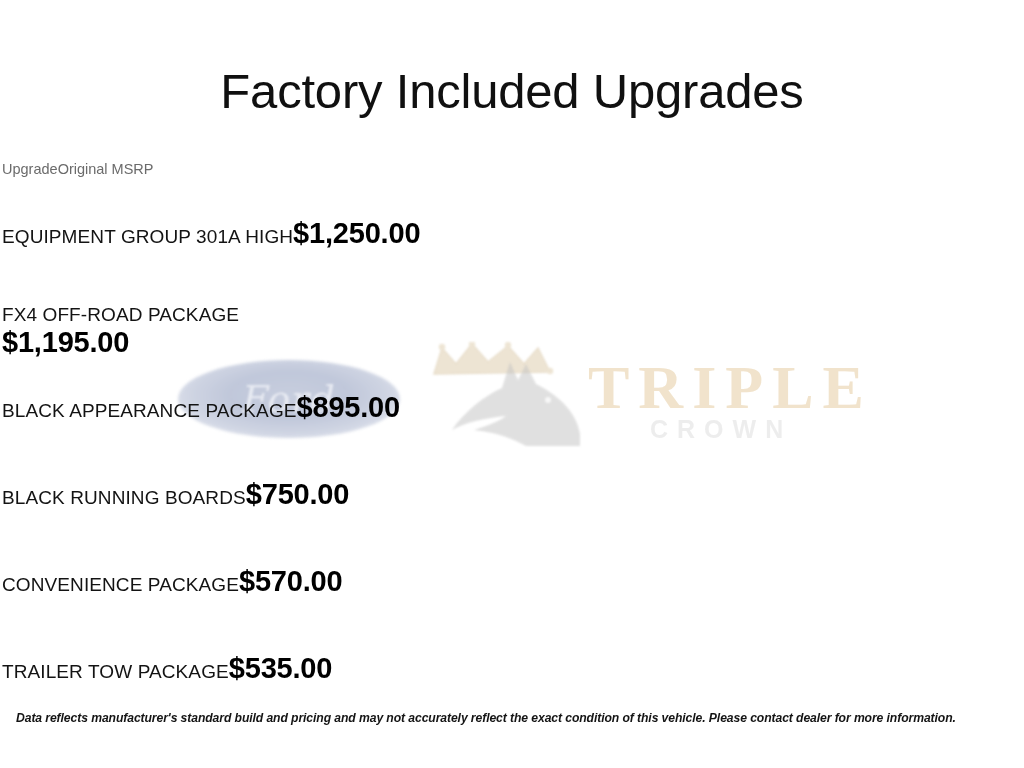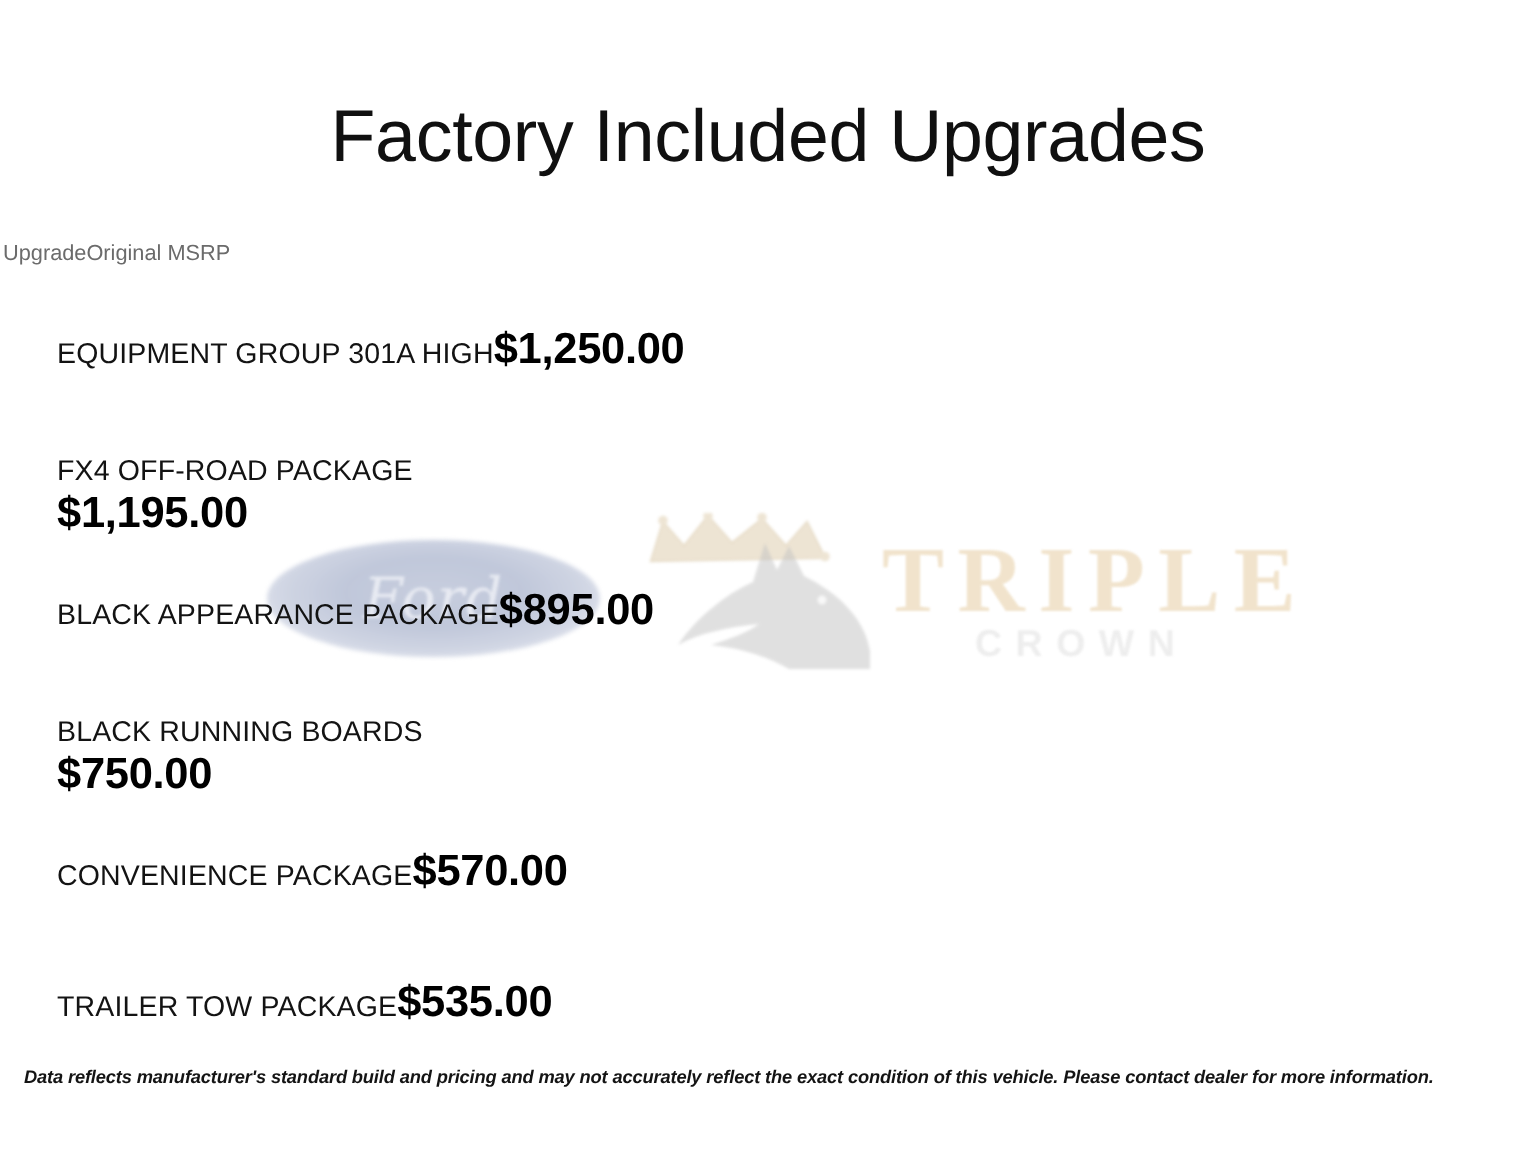--- a/index.html
+++ b/index.html
@@ -145,33 +145,32 @@
     font-size: 14.5px;
     font-weight: 400;
     color: #6b6b6b;
   }
 
   .data-row .upgrade-name {
     font-size: 19px;
     font-weight: 400;
     color: #131313;
     letter-spacing: 0.1px;
-    margin-left: 36px;
   }
   .data-row .upgrade-price {
     font-size: 29px;
     font-weight: 700;
     color: #000000;
     letter-spacing: -0.2px;
   }
 
   .r0 { top: 217px; }
   .r1 { top: 304px; flex-direction: column; }
   .r2 { top: 391px; }
-  .r3 { top: 478px; flex-direction: column; }
+  .r3 { top: 478px; }
   .r4 { top: 565px; }
   .r5 { top: 652px; }
 
   
   .disclaimer {
     position: absolute;
     left: 16px;
     top: 711px;
     width: 992px;
     font-size: 12.2px;

